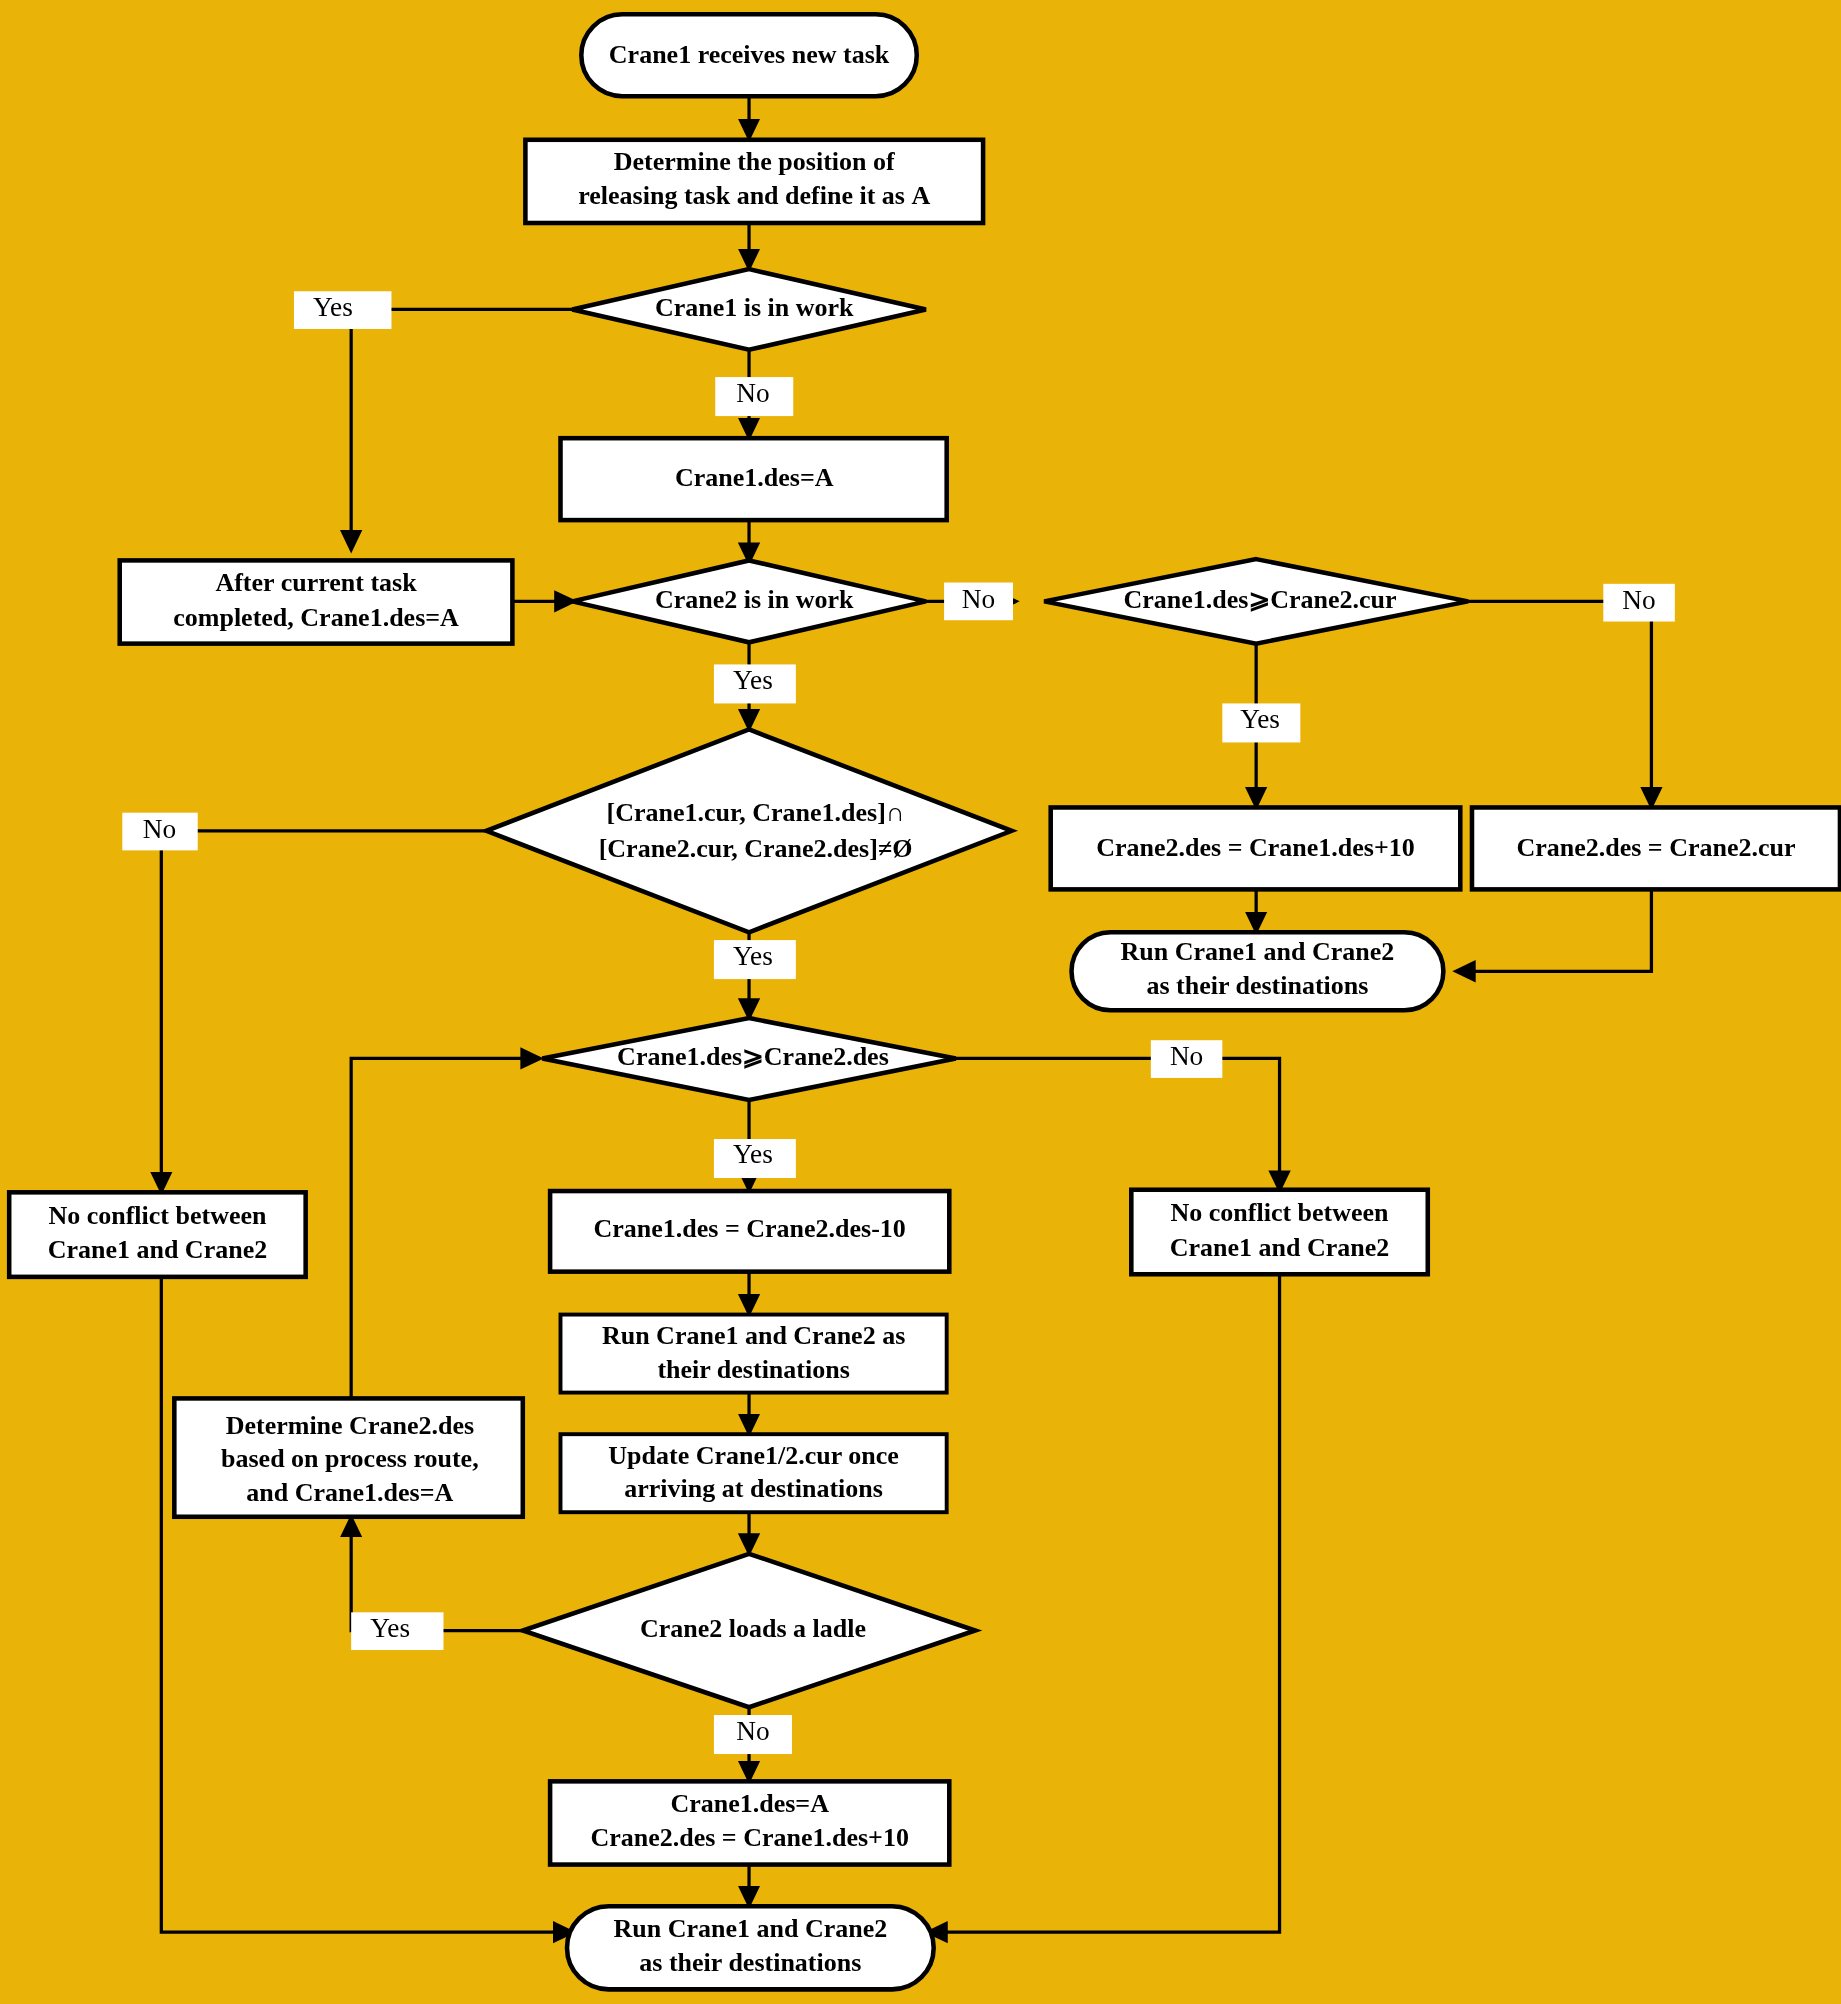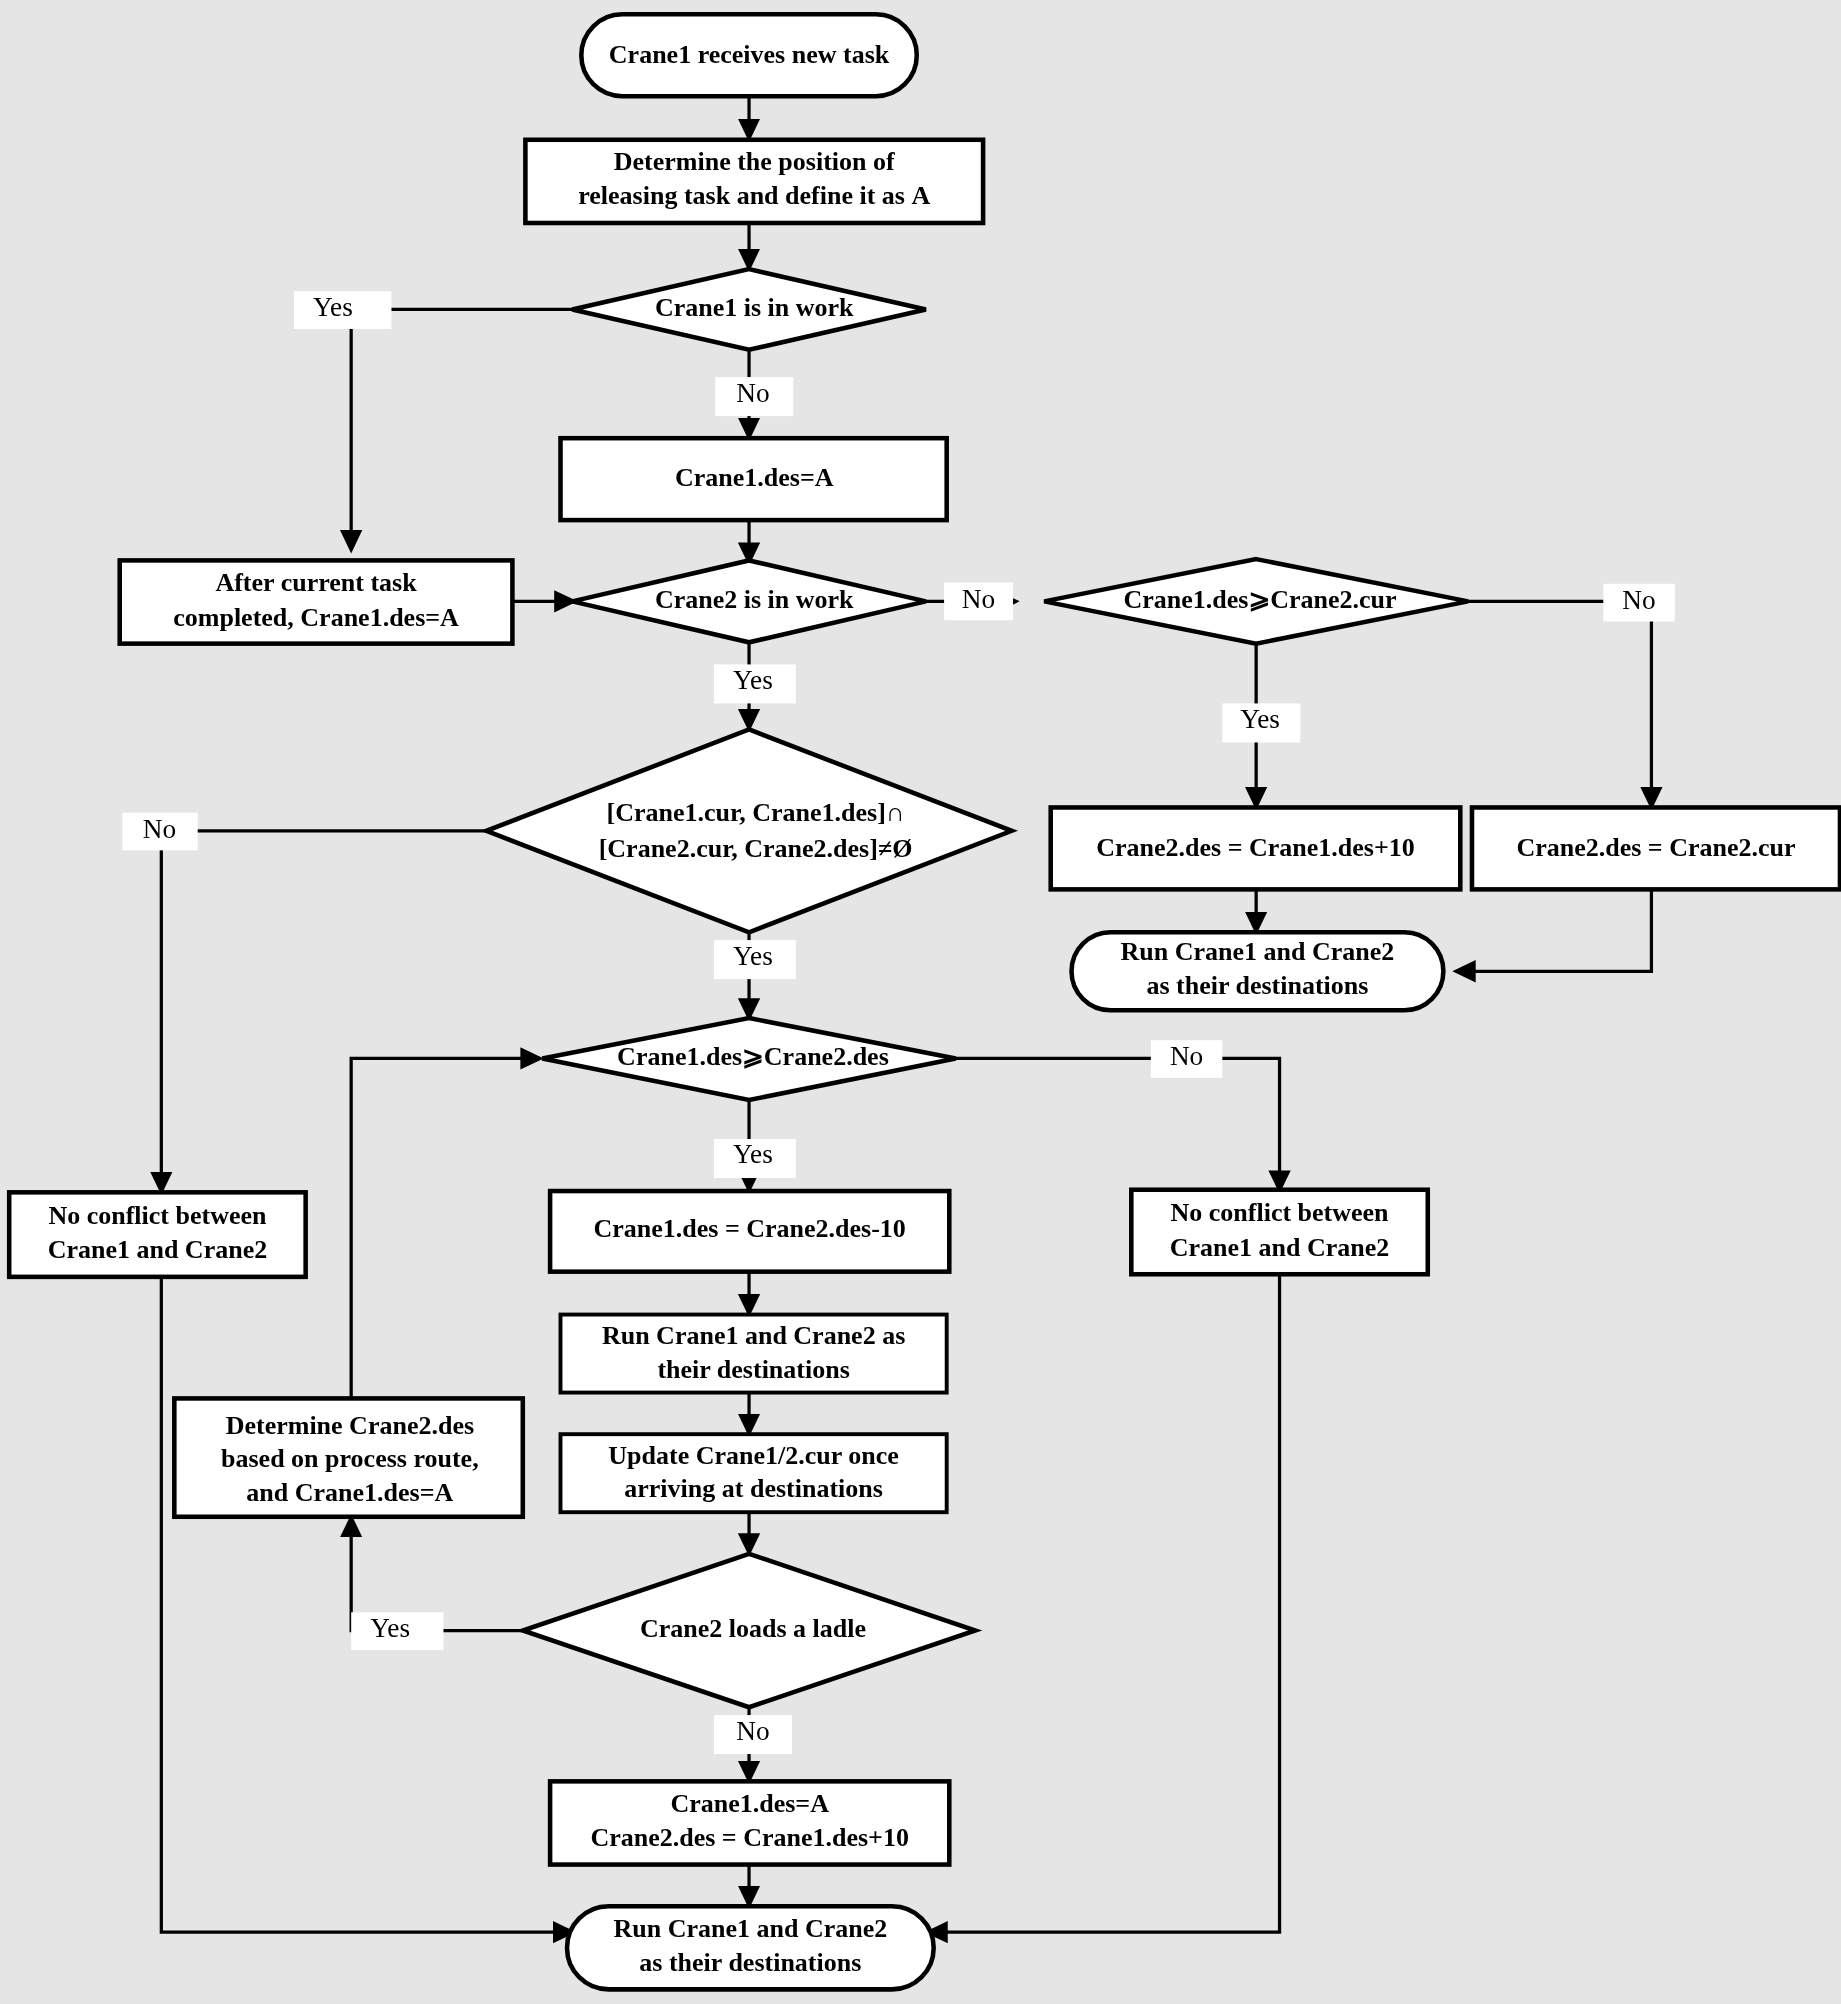--- a/index.html
+++ b/index.html
@@ -4,21 +4,21 @@
 <style>
   html, body {
     margin: 0;
     padding: 0;
     background: #ffffff;
   }
   #chart-root {
     position: relative;
     width: 1842px;
     height: 2005px;
-    background: #e5e5e5;
+    background: #eab308;
     font-family: "Liberation Serif", "DejaVu Serif", serif;
   }
   svg#flow {
     position: absolute;
     top: 0; left: 0;
     width: 1842px;
     height: 2005px;
     display: block;
   }
   .node-shape {

